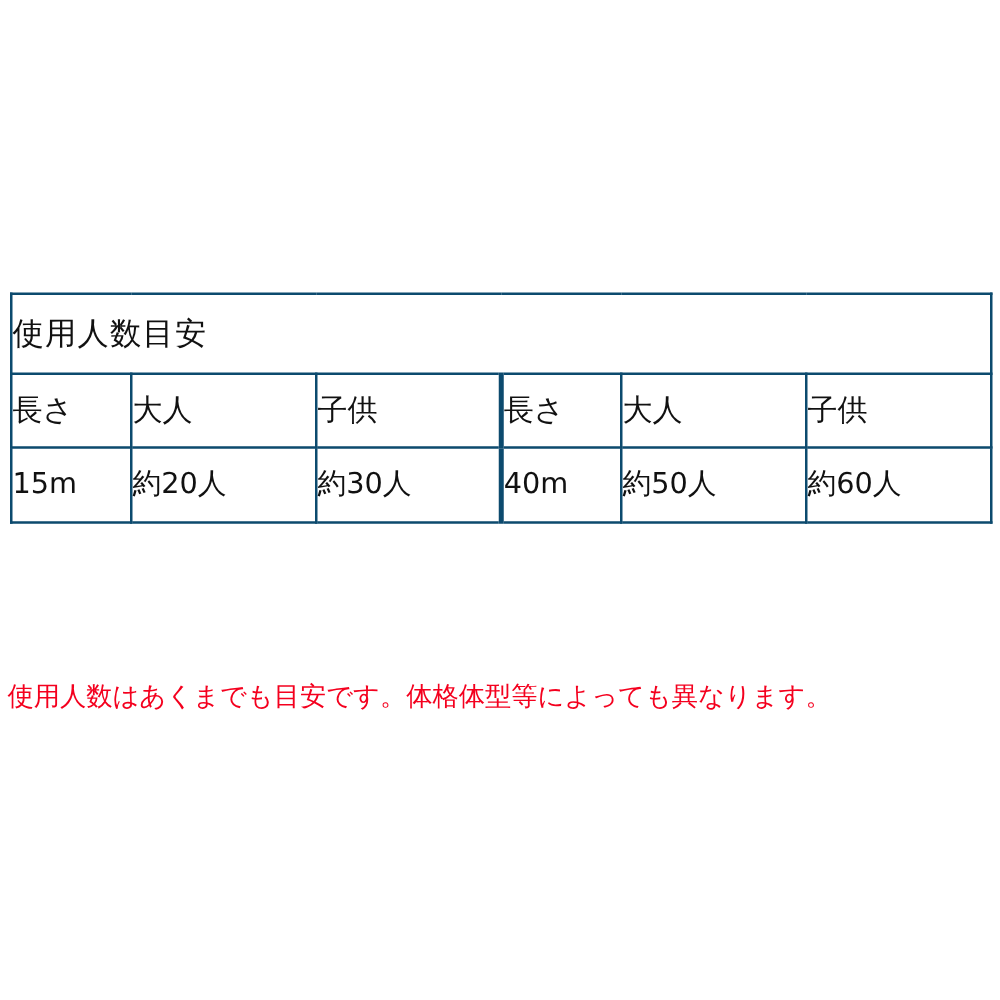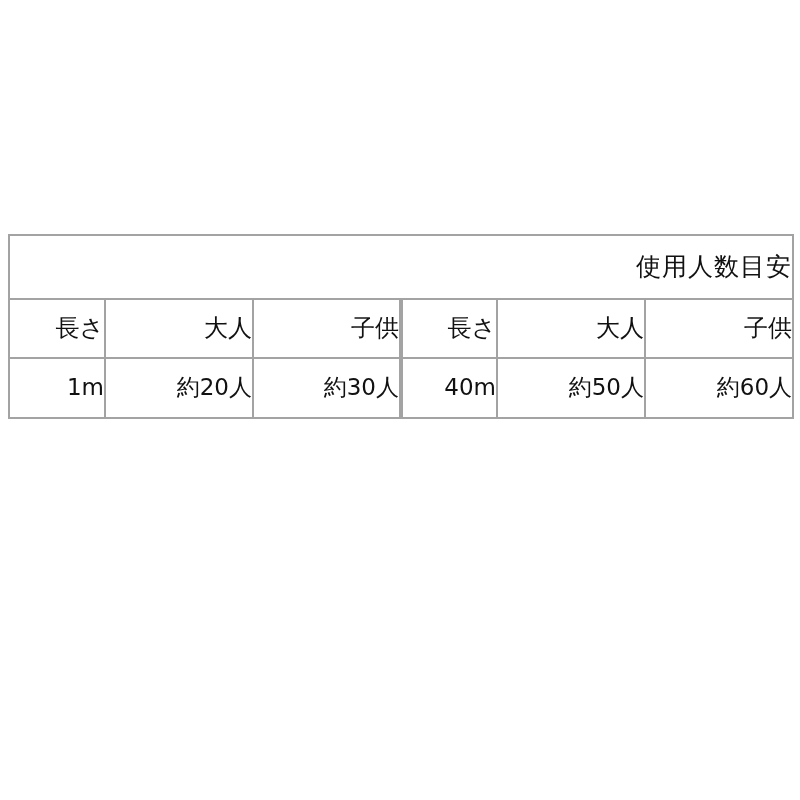--- a/index.html
+++ b/index.html
@@ -25,22 +25,22 @@
     top: 234px;
     width: 784px;
   }
   table.usage {
     border-collapse: collapse;
     width: 784px;
     table-layout: fixed;
     background: #ffffff;
   }
   table.usage td {
-    border: 2px solid #a3a3a3;
-    text-align: right;
+    border: 2px solid #0c4a6e;
+    text-align: left;
     vertical-align: middle;
     color: #111111;
     font-size: 23px;
     line-height: 1.1;
     padding: 0;
     height: 58px;
     font-weight: 400;
   }
   table.usage td.title {
     height: 62px;
@@ -94,25 +94,26 @@
         </tr>
         <tr>
           <td class="header">長さ</td>
           <td class="header">大人</td>
           <td class="header mid-left">子供</td>
           <td class="header mid-right">長さ</td>
           <td class="header">大人</td>
           <td class="header">子供</td>
         </tr>
         <tr>
-          <td>1m</td>
+          <td>15m</td>
           <td>約20人</td>
           <td class="mid-left">約30人</td>
           <td class="mid-right">40m</td>
           <td>約50人</td>
           <td>約60人</td>
         </tr>
       </tbody>
     </table>
   </div>
 
+  <div class="note" style="color: rgb(244, 0, 30);">使用人数はあくまでも目安です。体格体型等によっても異なります。</div>
 
 </div>
 
 </body></html>

